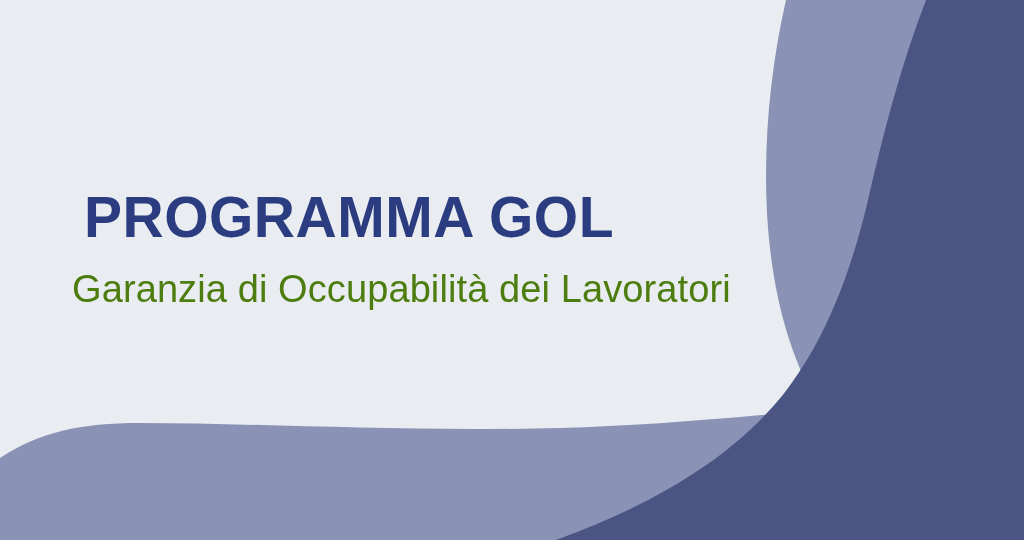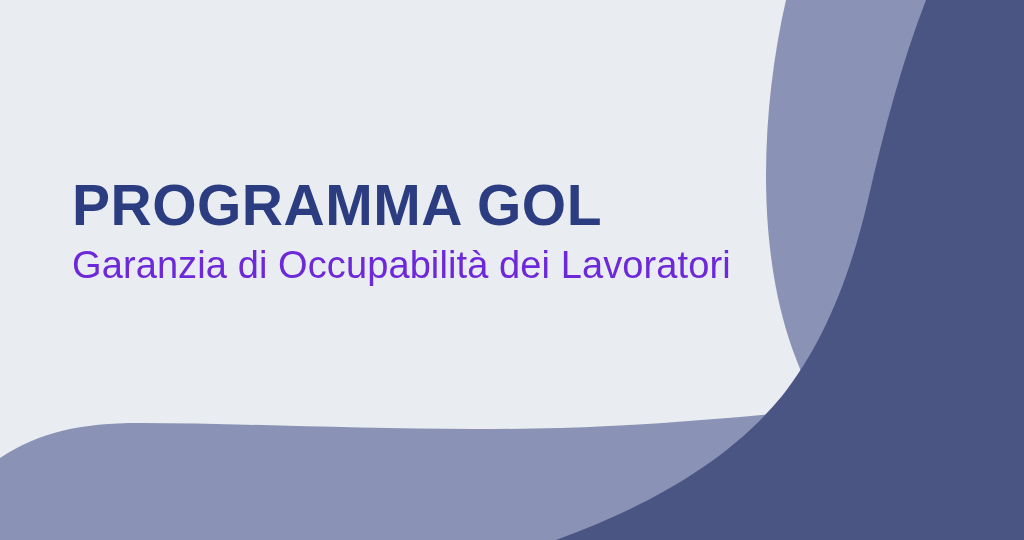--- a/index.html
+++ b/index.html
@@ -24,38 +24,38 @@
     height: 540px;
     display: block;
   }
   #text-block {
     position: absolute;
     left: 72px;
     top: 176px;
     z-index: 5;
   }
   #title {
-    margin: 0;
+    margin: 12px;
     font-family: "Liberation Sans", sans-serif;
     font-weight: 700;
     font-size: 57px;
     line-height: 58px;
     letter-spacing: 0.5px;
     color: #2b3d80;
     white-space: nowrap;
   }
   #subtitle {
     margin: 0;
     padding-top: 10px;
     font-family: "Liberation Sans", sans-serif;
     font-weight: 400;
     font-size: 38px;
     line-height: 42px;
     letter-spacing: 0.1px;
-    color: #6d28d9;
+    color: #4d7c0f;
     white-space: nowrap;
   }
 </style>
 </head>
 <body>
 
 <div id="banner">
 
   <svg id="banner-bg" viewBox="0 0 1024 540" preserveAspectRatio="none">
     <rect x="0" y="0" width="1024" height="540" fill="#e9edf1"></rect>

